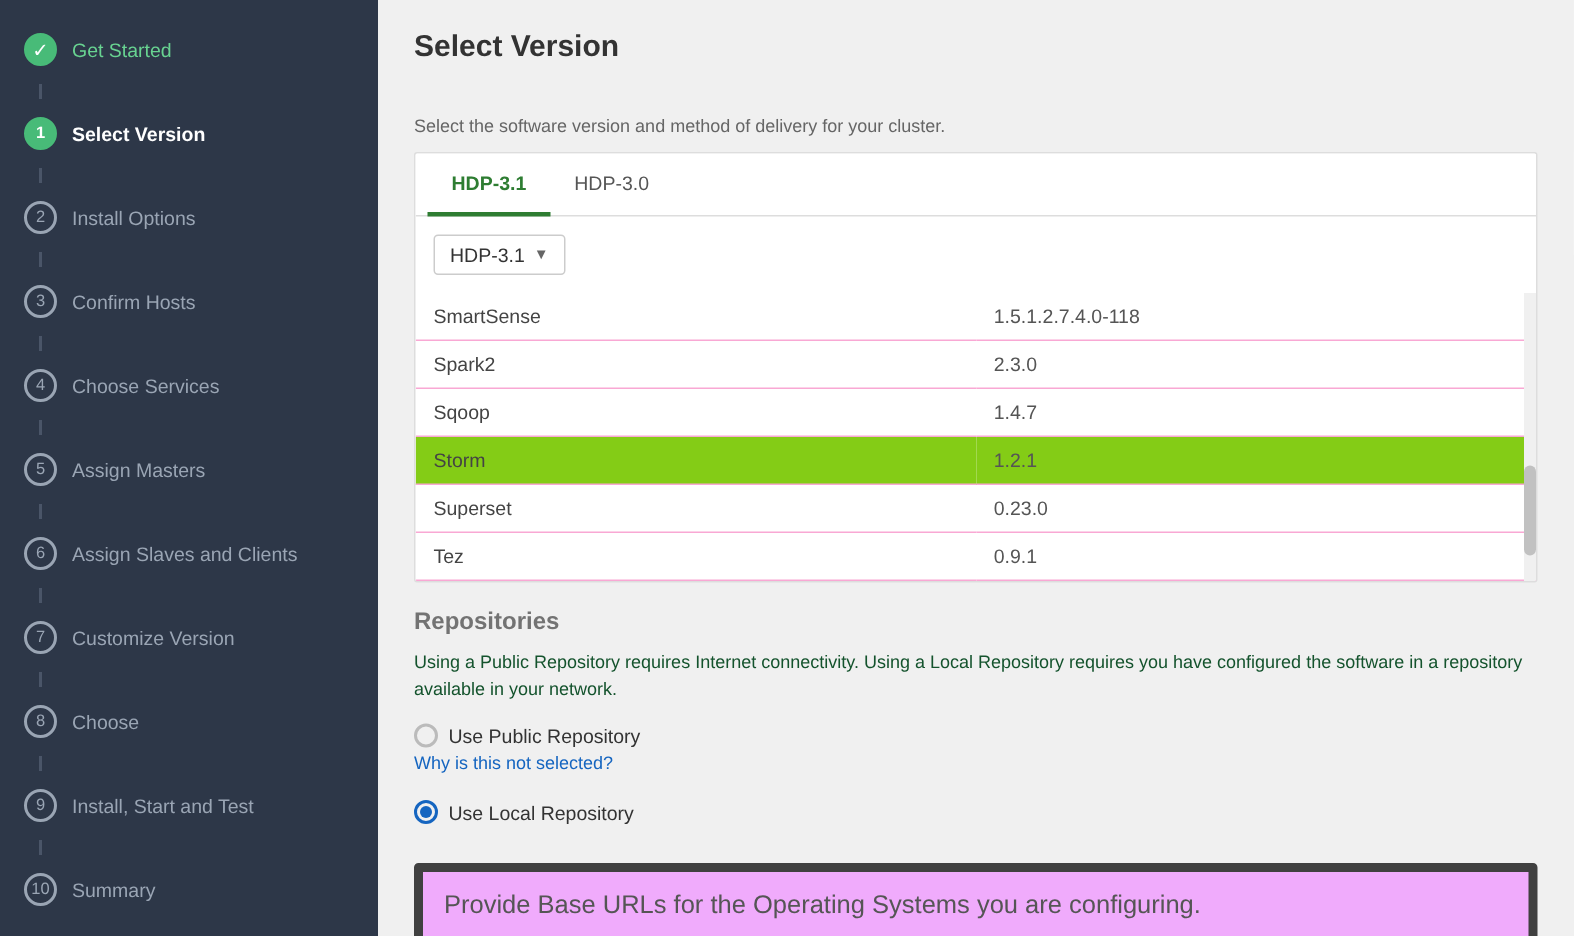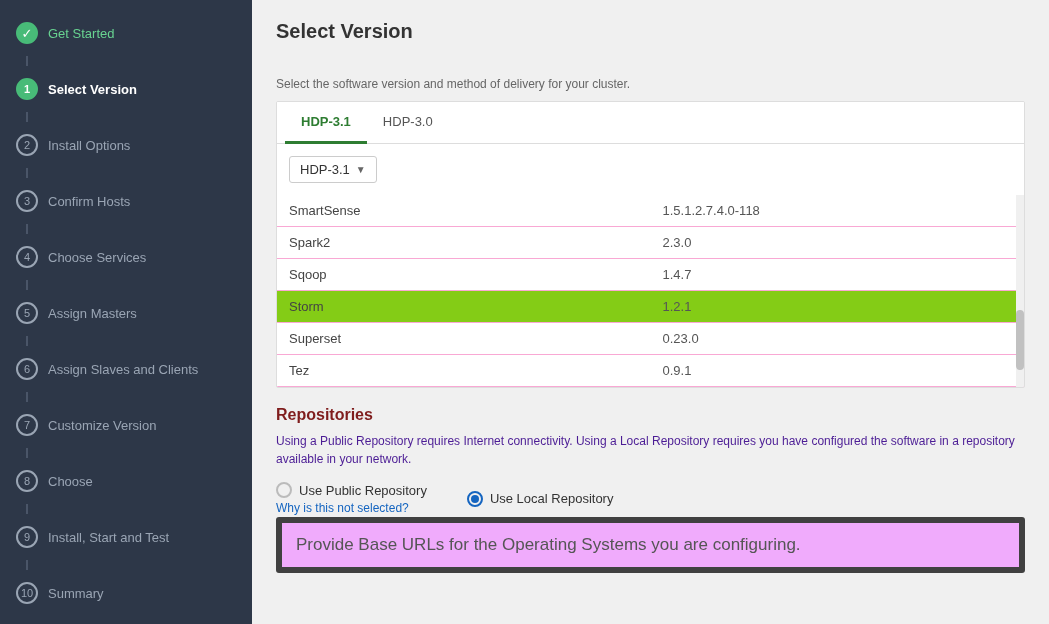--- a/index.html
+++ b/index.html
@@ -173,33 +173,34 @@
       background: #c1c1c1;
       border-radius: 4px;
       position: absolute;
       top: 60%;
     }
 
     
     .section-title {
       font-size: 16px;
       font-weight: 600;
-      color: #7f1d1d;
+      color: #737373;
       margin: 18px 0 8px;
     }
     .repo-description {
       font-size: 12px;
-      color: #4c1d95;
+      color: #14532d;
       margin-bottom: 14px;
       line-height: 1.5;
     }
     .repo-options {
       display: flex;
-      gap: 40px;
-      margin-bottom: 2px;
+      gap: 18px;
+      margin-bottom: 26px;
+      flex-direction: column;
     }
     .radio-option {
       display: flex;
       align-items: center;
       gap: 7px;
       font-size: 13px;
       color: #333;
       cursor: pointer;
     }
     .radio-circle {

